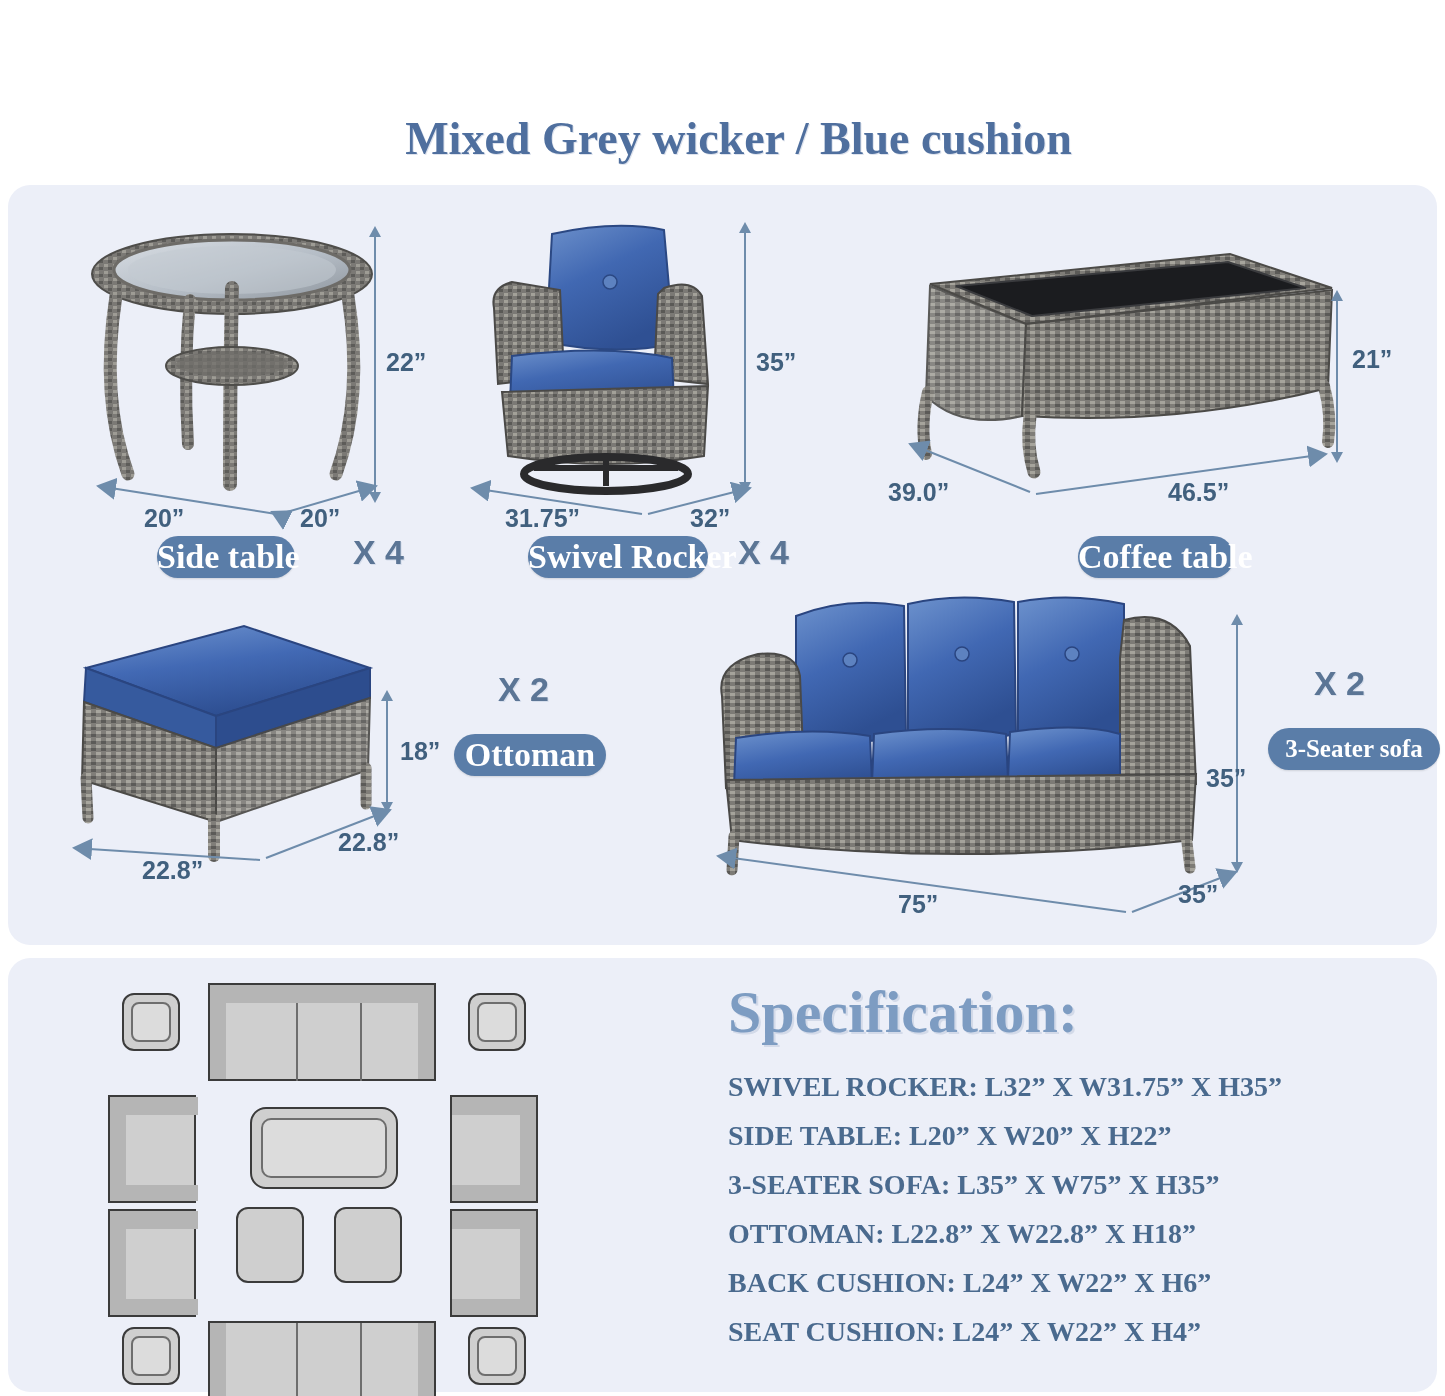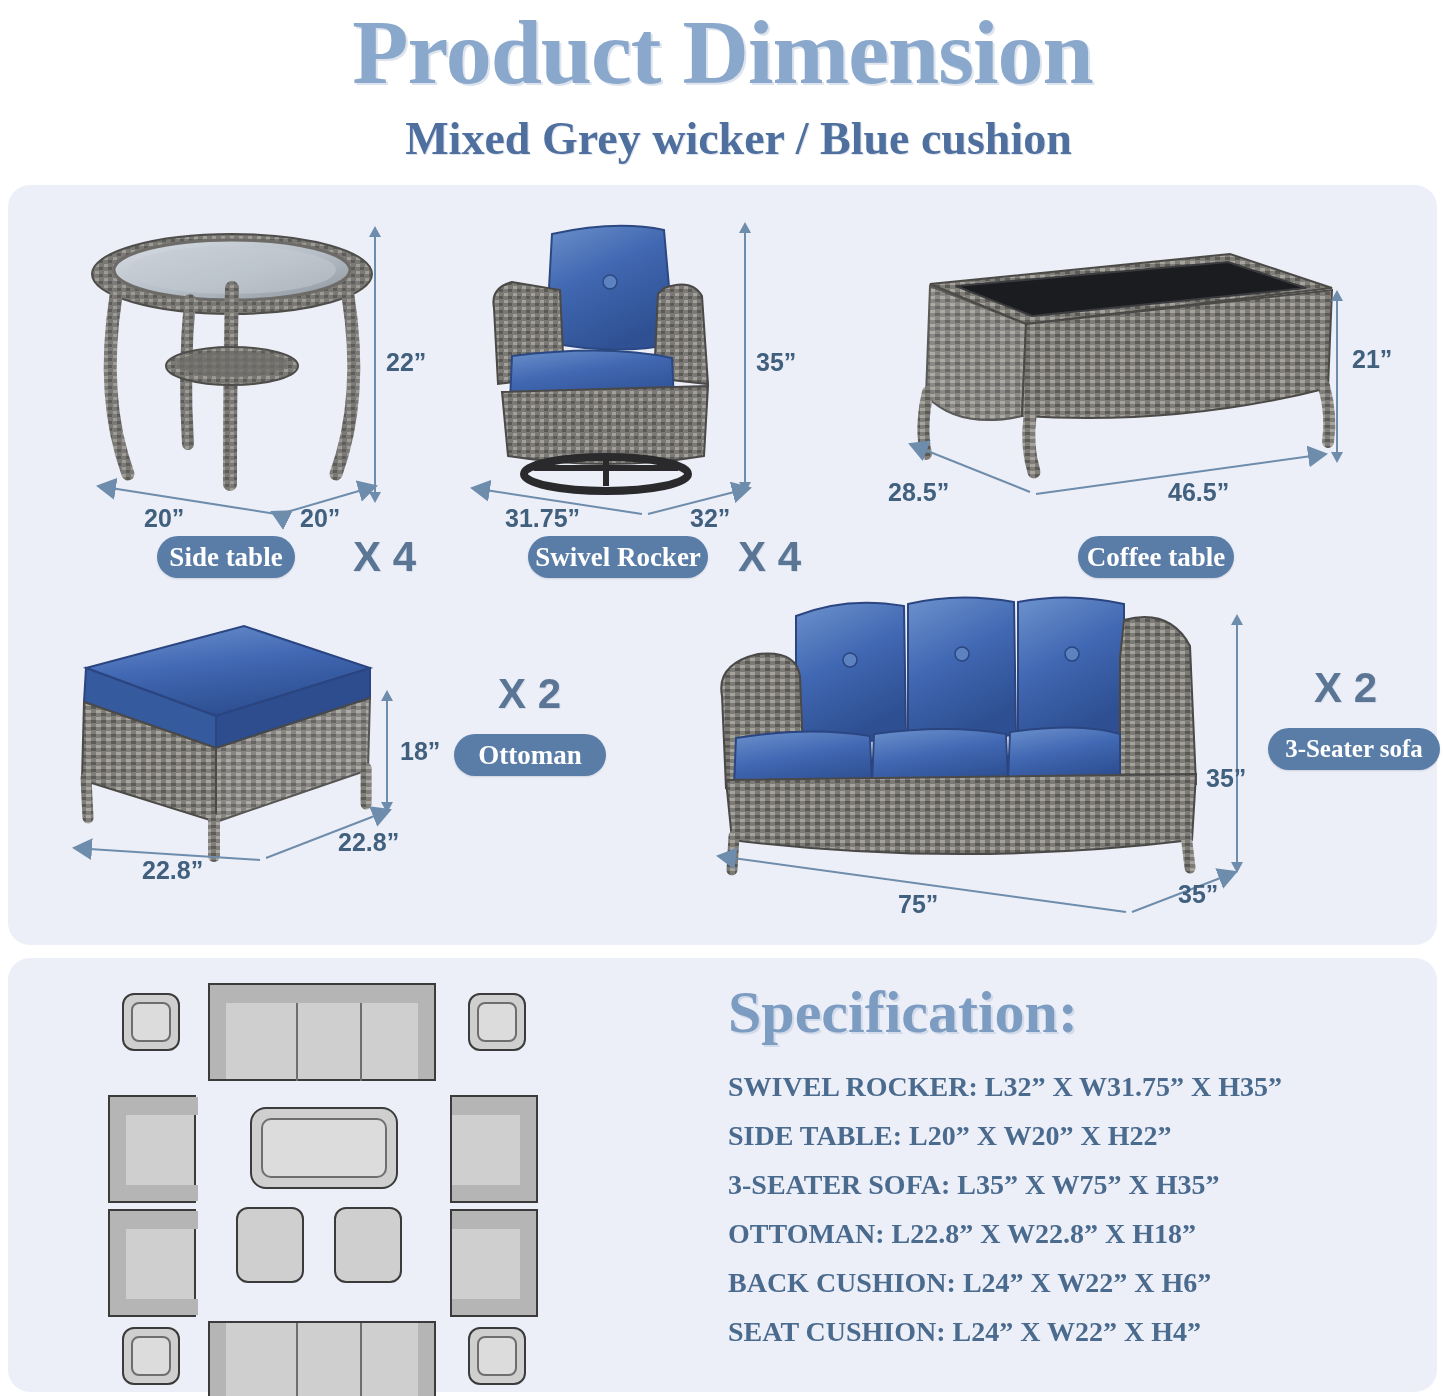--- a/index.html
+++ b/index.html
@@ -68,33 +68,33 @@
   .diag{position:absolute;overflow:visible;}
 
   
   .pill{
     position:absolute;
     background:#5a7da8;
     border-radius:999px;
     color:#ffffff;
     font-family:"Liberation Serif", serif;
     font-weight:bold;
-    font-size:27px;
+    font-size:34px;
     line-height:42px;
     height:42px;
     text-align:center;
     white-space:nowrap;
     padding:0 22px;
     box-shadow:0 1px 2px rgba(0,0,0,.12);
   }
   .qty{
     position:absolute;
     font-family:"Liberation Sans", sans-serif;
     font-weight:bold;
-    font-size:42px;
+    font-size:34px;
     color:#5b7595;
     white-space:nowrap;
     text-shadow:1px 1px 0 rgba(200,210,228,.6);
   }
 
   
   .spec-title{
     position:absolute;left:728px;top:980px;
     font-family:"Liberation Serif", serif;
     font-weight:bold;
@@ -125,21 +125,20 @@
   .fp-ott{border-radius:12px;}
   .fp-ct{border-radius:16px;}
   .fp-ct-in{border-radius:10px;}
   .fp-divline{position:absolute;background:#6e6e6e;width:2px;}
 </style>
 </head>
 <body>
 
 <div class="stage">
 
-  <div class="title">Product Dimension</div>
   <div class="subtitle">Mixed Grey wicker / Blue cushion</div>
 
   <div class="panel" id="panel-products"></div>
 
   <div class="cell">
 
     <svg style="position:absolute;left:86px;top:222px;" width="290" height="290">
       <defs>
         <linearGradient id="stTop" x1="0" y1="0" x2="1" y2="1">
           <stop offset="0%" stop-color="#d9dee4"></stop>
@@ -263,21 +262,21 @@
 
     <div class="arrow-line arrow-v" style="left:1336px;top:300px;height:152px;"></div>
     <div class="ahead ahead-u" style="left:1331px;top:290px;"></div>
     <div class="ahead ahead-d" style="left:1331px;top:452px;"></div>
     <div class="dim" style="left:1352px;top:345px;">21”</div>
 
     <svg class="diag" style="left:896px;top:422px;" width="440" height="82">
       <line x1="134" y1="70" x2="14" y2="22" stroke="#6e8cab" stroke-width="2" marker-end="url(#mh1)"></line>
       <line x1="140" y1="72" x2="430" y2="32" stroke="#6e8cab" stroke-width="2" marker-end="url(#mh1)"></line>
     </svg>
-    <div class="dim" style="left:888px;top:478px;">28.5”</div>
+    <div class="dim" style="left:888px;top:478px;">39.0”</div>
     <div class="dim" style="left:1168px;top:478px;">46.5”</div>
 
     <div class="pill" style="left:1078px;top:536px;width:156px;padding:0;">Coffee table</div>
   </div>
 
   <div class="cell">
     <svg style="position:absolute;left:66px;top:612px;" width="330" height="250">
       <defs>
         <pattern id="weave4" width="10" height="7" patternUnits="userSpaceOnUse">
           <rect width="10" height="7" fill="#807e79"></rect>

